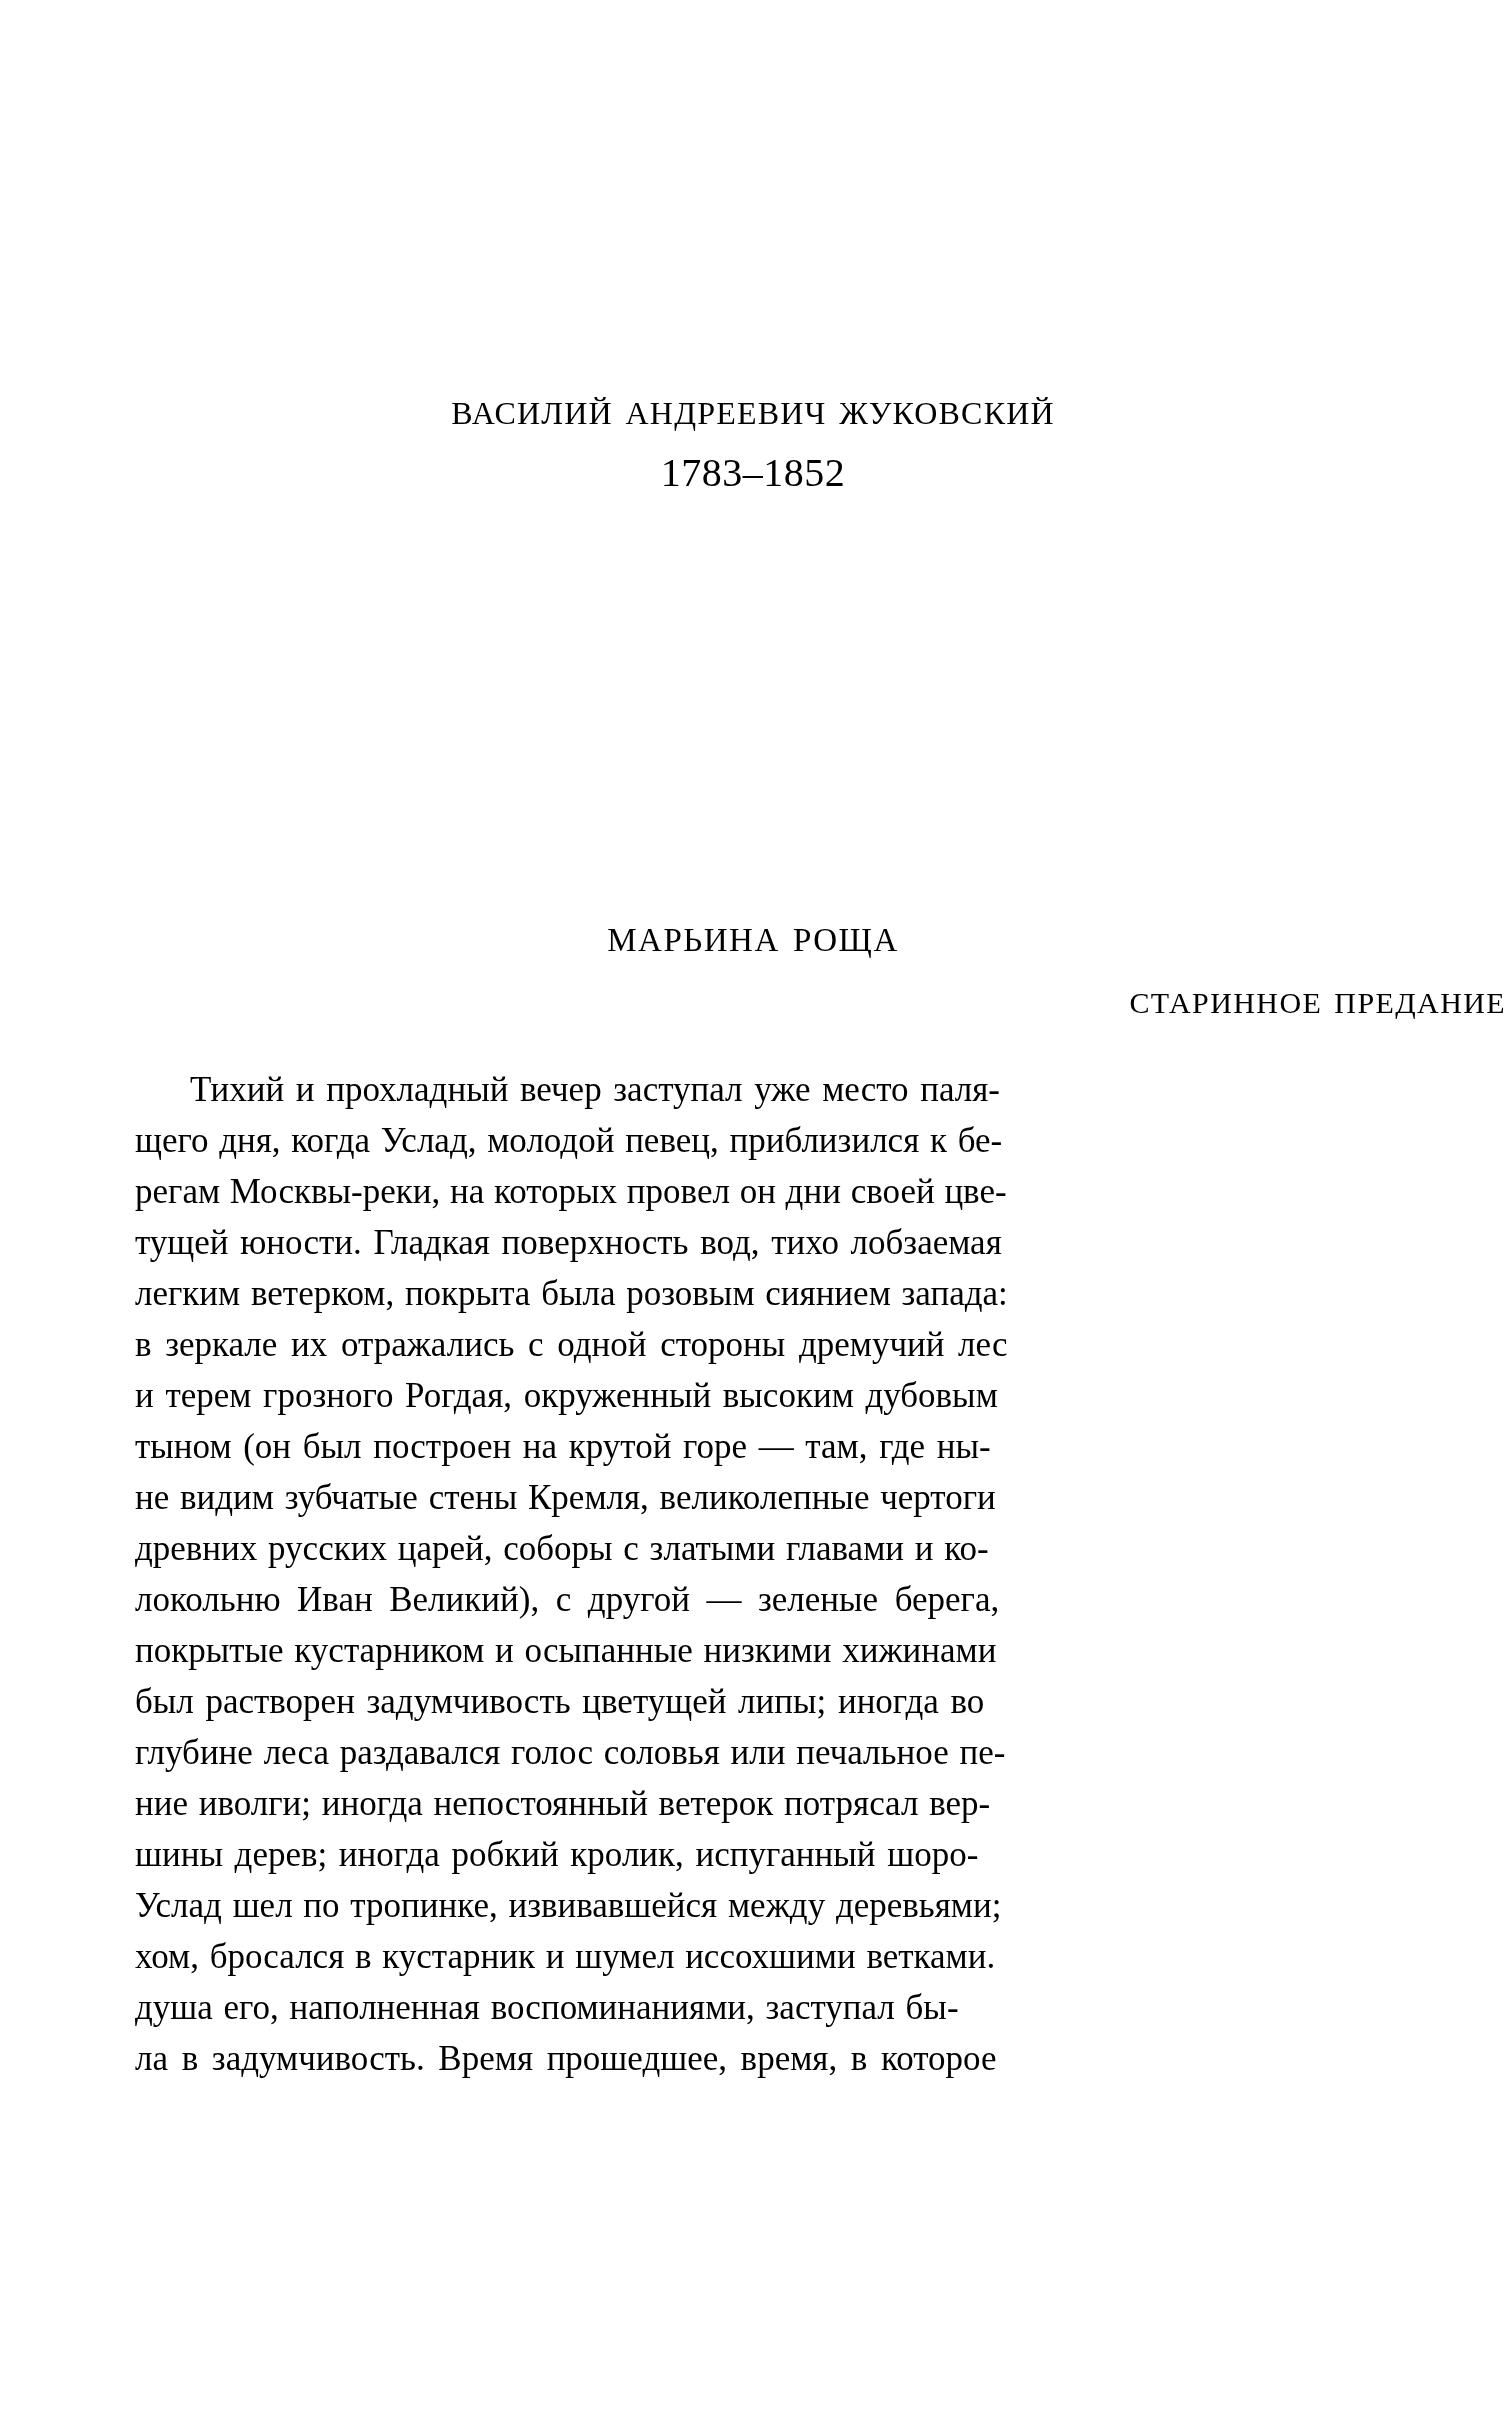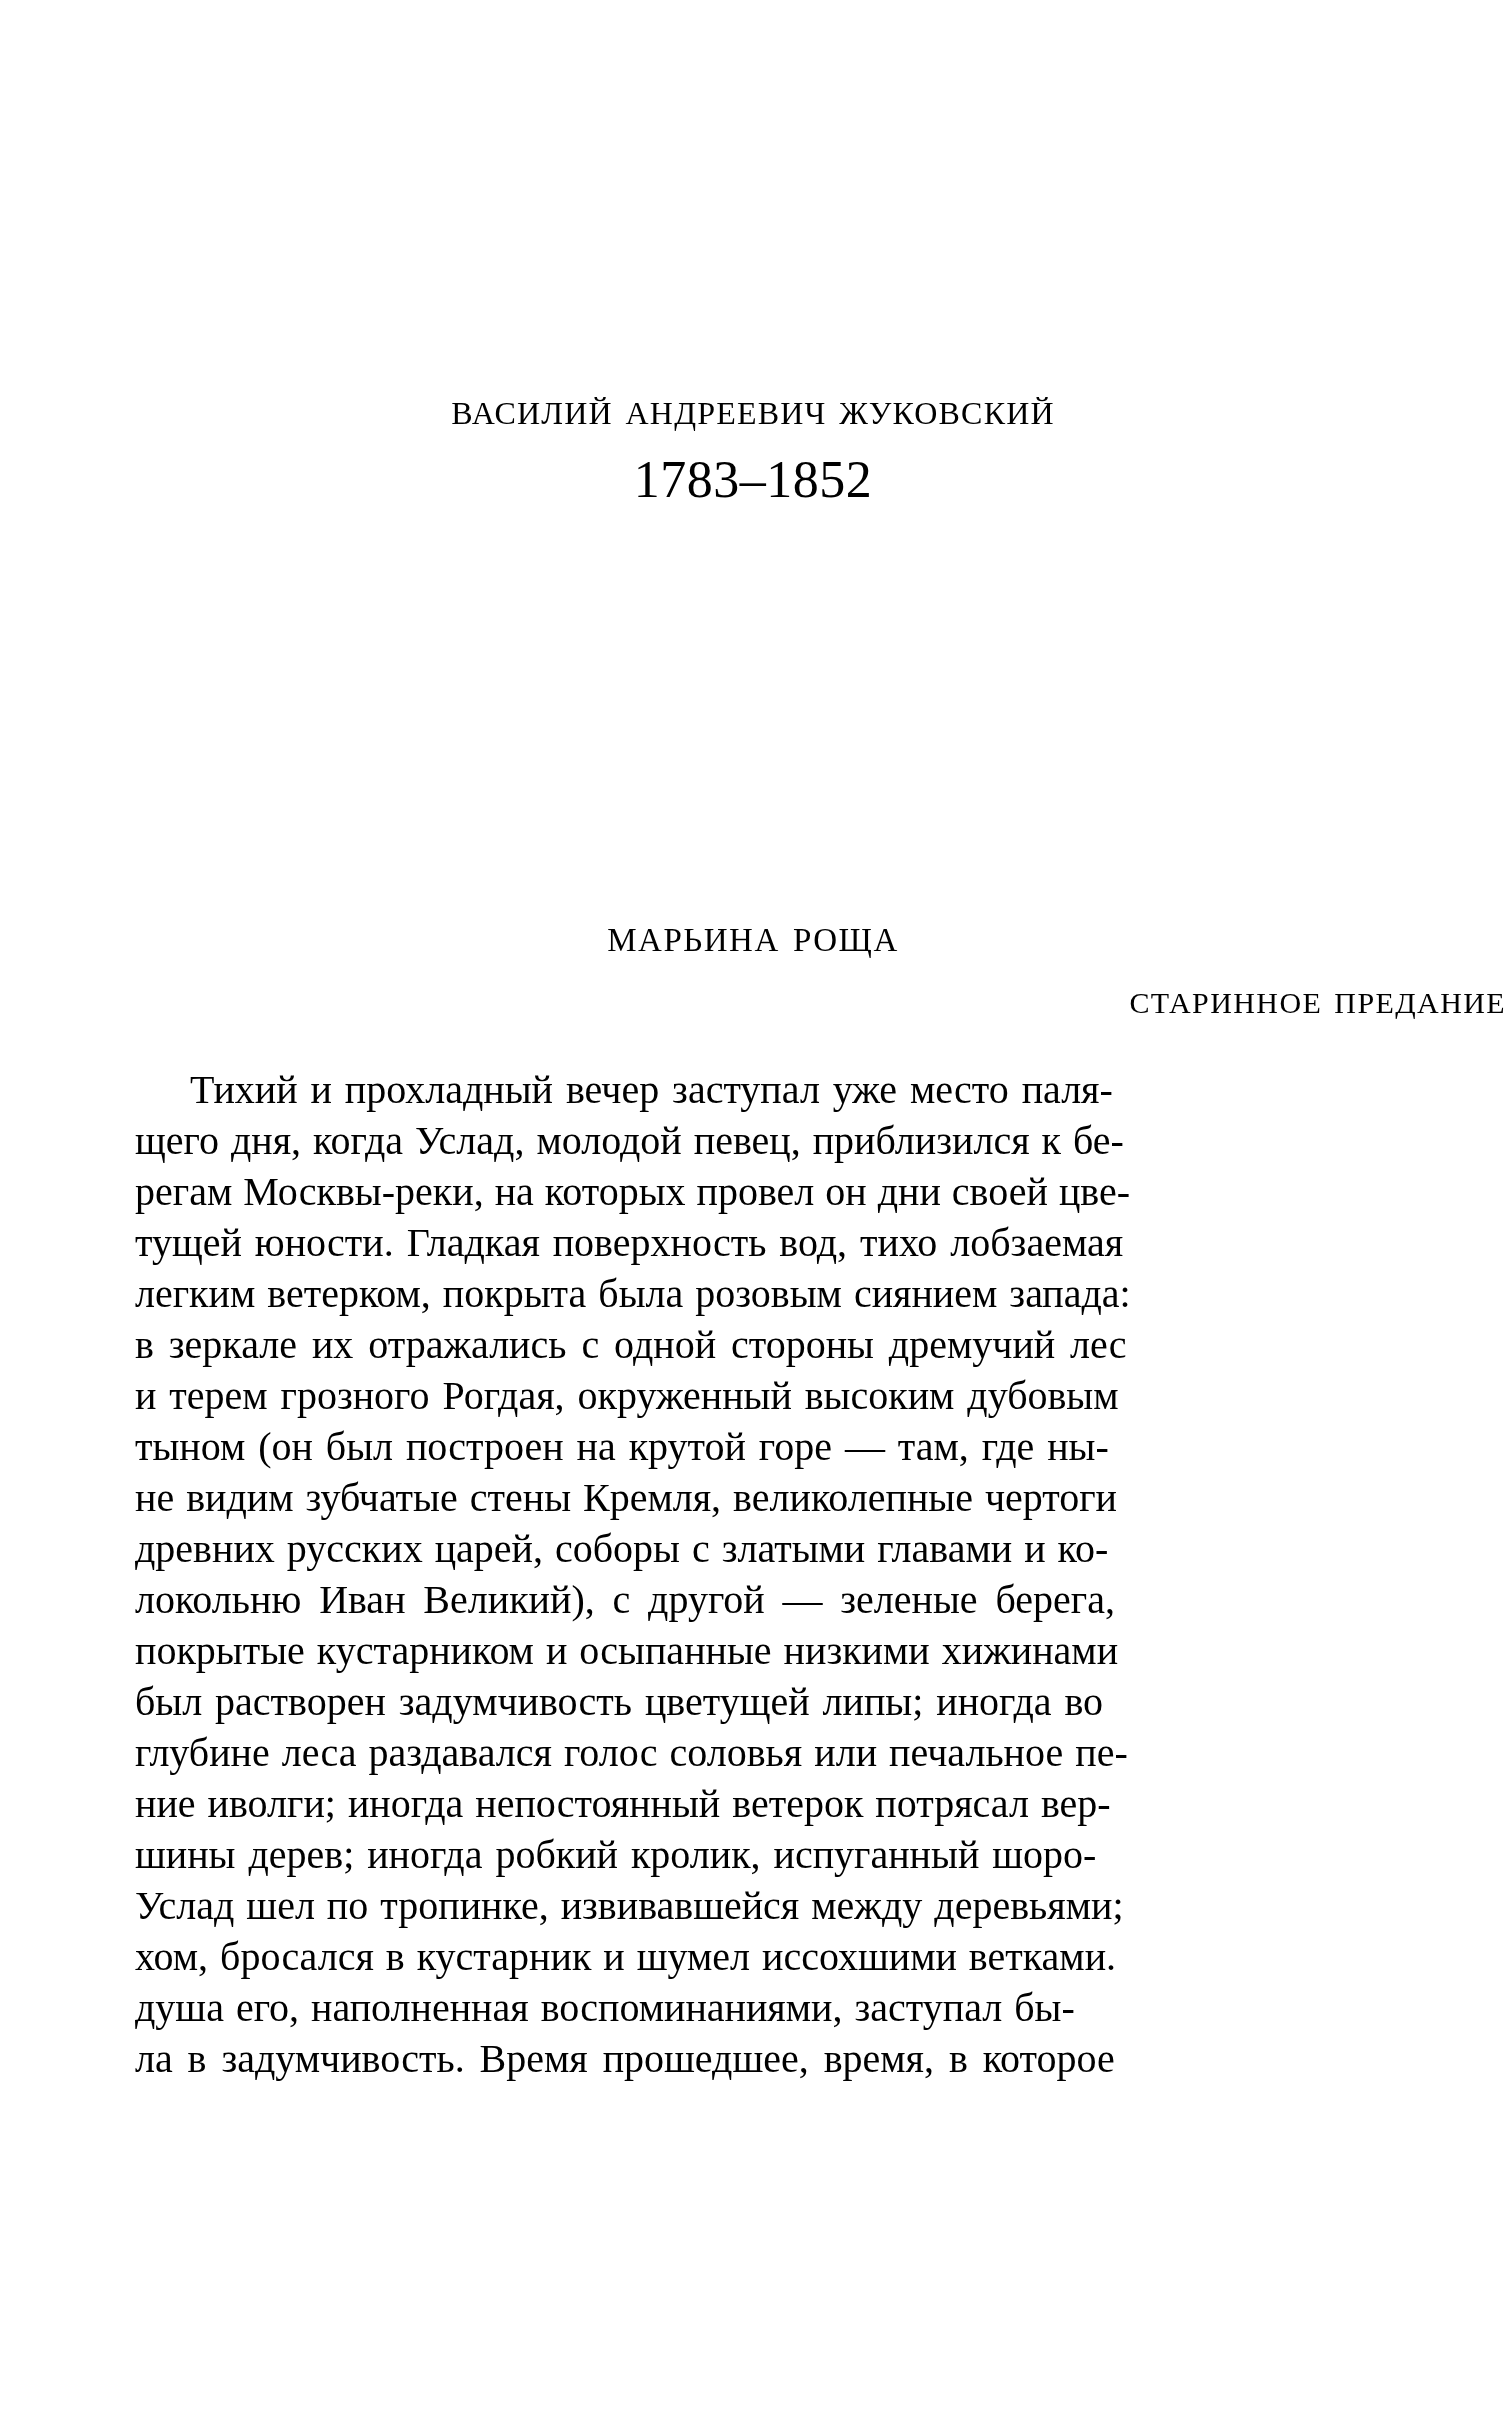--- a/index.html
+++ b/index.html
@@ -43,21 +43,21 @@
     font-weight: 400;
     margin: 0;
   }
 
   
   .author-name::first-letter {
     font-size: 1em;
   }
 
   .author-dates {
-    font-size: 52px;
+    font-size: 40px;
     line-height: 1.1;
     margin: 17.6px 0 0 0;
     letter-spacing: 0.5px;
     font-weight: 400;
     font-family: Liberation Serif, serif;
   }
 
   
   .title-block {
     position: absolute;
@@ -90,21 +90,21 @@
 
   
   .body-block {
     position: absolute;
     left: 135px;
     top: 1064px;
     width: 1152px;
   }
 
   .body-line {
-    font-size: 40px;
+    font-size: 35px;
     line-height: 51px;
     white-space: pre;
     letter-spacing: 0px;
     margin: 0;
   }
 
   .body-line.indent {
     text-indent: 0;
     padding-left: 55px;
   }

